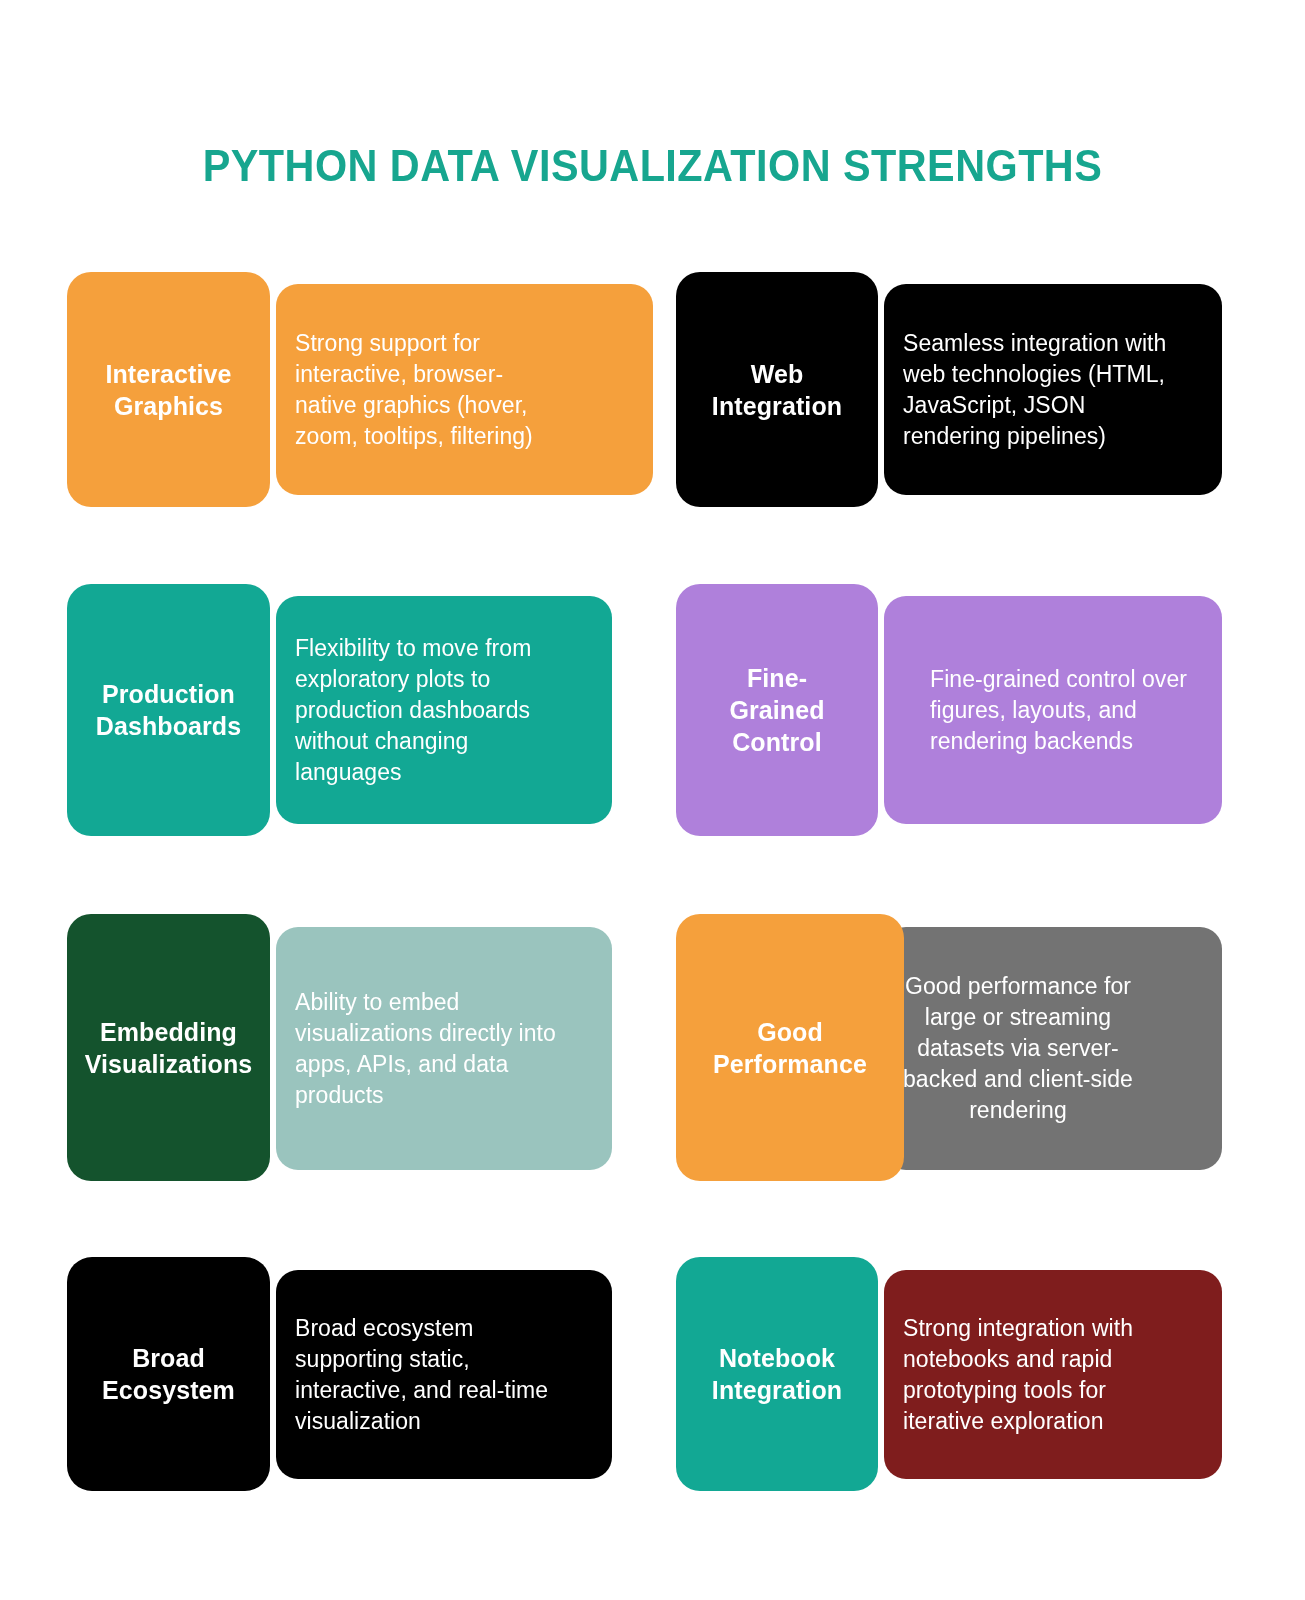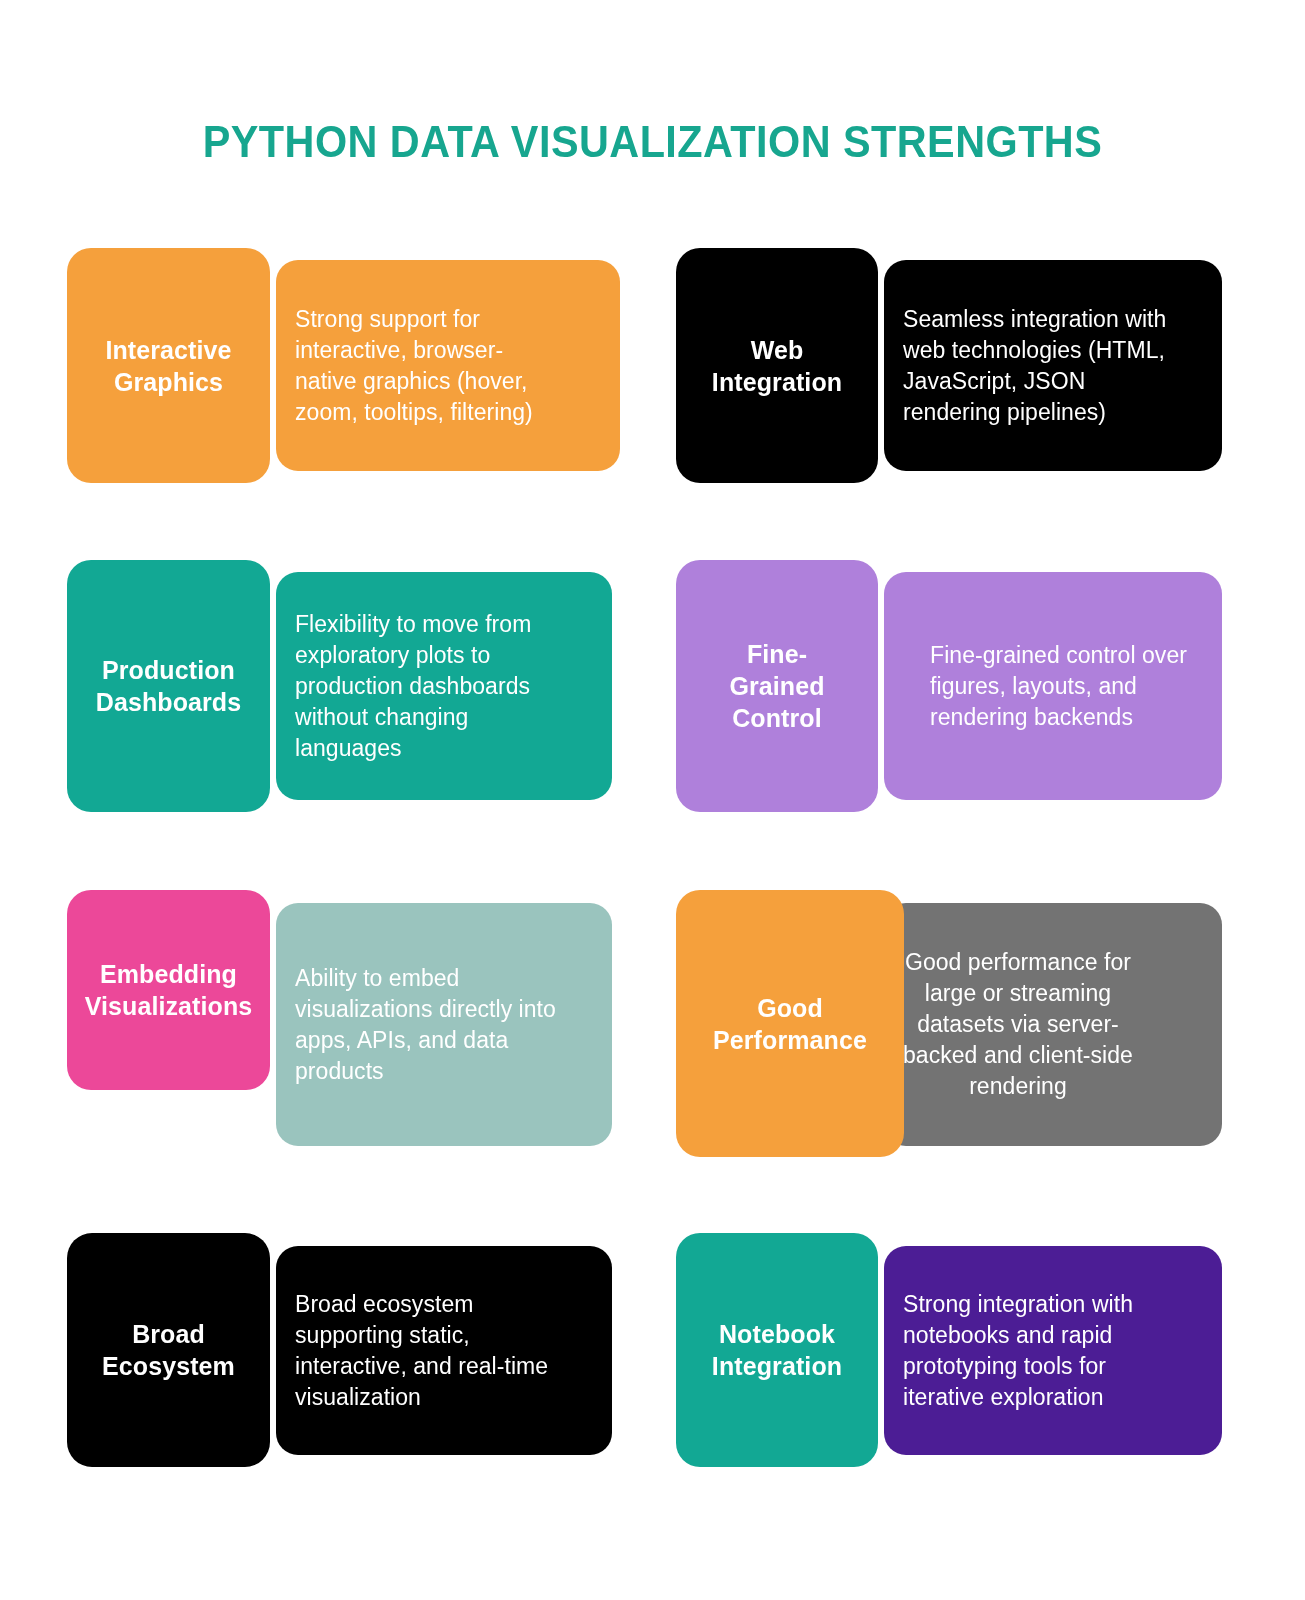--- a/index.html
+++ b/index.html
@@ -13,20 +13,21 @@
     position: relative;
     overflow: hidden;
     font-family: "Liberation Sans", sans-serif;
     -webkit-font-smoothing: antialiased;
   }
 
   #infographic {
     position: absolute;
     inset: 0;
     background: #ffffff;
+    margin-top: 24px;
   }
 
   
   .title-wrap {
     position: absolute;
     left: 0;
     right: 0;
     top: 88px;
     text-align: center;
   }
@@ -99,21 +100,21 @@
 <body>
 
 <div id="infographic">
 
   <div class="title-wrap">
     <h1 class="title">Python Data Visualization Strengths</h1>
   </div>
 
   <div class="grid">
       <div class="card" style="left: 0px; top: 0px; width: 1305px; height: 0px;">
-        <div class="card-body" style="left: 276px; top: 260px; width: 344px; height: 211px; background: rgb(245, 160, 60); padding-left: 19px; padding-right: 8px; align-items: center;">
+        <div class="card-body" style="left: 276px; top: 260px; width: 377px; height: 211px; background: rgb(245, 160, 60); padding-left: 19px; padding-right: 8px; align-items: center;">
           <div class="card-body-text">Strong support for<br>interactive, browser-<br>native graphics (hover,<br>zoom, tooltips, filtering)</div>
         </div>
         <div class="card-label" style="left: 67px; top: 248px; width: 203px; height: 235px; background: rgb(245, 160, 60);">
           <div class="card-label-text">Interactive<br>Graphics</div>
         </div>
       </div>
       <div class="card" style="left: 0px; top: 0px; width: 1305px; height: 0px;">
         <div class="card-body" style="left: 884px; top: 260px; width: 338px; height: 211px; background: rgb(0, 0, 0); padding-left: 19px; padding-right: 12px;">
           <div class="card-body-text">Seamless integration with<br>web technologies (HTML,<br>JavaScript, JSON<br>rendering pipelines)</div>
         </div>
@@ -134,42 +135,42 @@
           <div class="card-body-text">Fine-grained control over<br>figures, layouts, and<br>rendering backends</div>
         </div>
         <div class="card-label" style="left: 676px; top: 560px; width: 202px; height: 252px; background: rgb(175, 128, 219);">
           <div class="card-label-text">Fine-<br>Grained<br>Control</div>
         </div>
       </div>
       <div class="card" style="left: 0px; top: 0px; width: 1305px; height: 0px;">
         <div class="card-body" style="left: 276px; top: 903px; width: 336px; height: 243px; background: rgb(154, 196, 190); padding-left: 19px; padding-right: 8px;">
           <div class="card-body-text">Ability to embed<br>visualizations directly into<br>apps, APIs, and data<br>products</div>
         </div>
-        <div class="card-label" style="left: 67px; top: 890px; width: 203px; height: 200px; background: #ec4899;">
+        <div class="card-label" style="left: 67px; top: 890px; width: 203px; height: 267px; background: #14532d;">
           <div class="card-label-text">Embedding<br>Visualizations</div>
         </div>
       </div>
       <div class="card" style="left: 0px; top: 0px; width: 1305px; height: 0px;">
         <div class="card-body" style="left: 884px; top: 903px; width: 338px; height: 243px; background: #737373; padding-left: 19px; padding-right: 8px; text-align: center;">
           <div class="card-body-text">Good performance for<br>large or streaming<br>datasets via server-<br>backed and client-side<br>rendering</div>
         </div>
         <div class="card-label" style="left: 676px; top: 890px; width: 228px; height: 267px; background: rgb(245, 160, 60);">
           <div class="card-label-text">Good<br>Performance</div>
         </div>
       </div>
       <div class="card" style="left: 0px; top: 0px; width: 1305px; height: 0px;">
         <div class="card-body" style="left: 276px; top: 1246px; width: 336px; height: 209px; background: rgb(0, 0, 0); padding-left: 19px; padding-right: 8px;">
           <div class="card-body-text">Broad ecosystem<br>supporting static,<br>interactive, and real-time<br>visualization</div>
         </div>
         <div class="card-label" style="left: 67px; top: 1233px; width: 203px; height: 234px; background: rgb(0, 0, 0); border-radius: 25px;">
           <div class="card-label-text">Broad<br>Ecosystem</div>
         </div>
       </div>
       <div class="card" style="left: 0px; top: 0px; width: 1305px; height: 0px;">
-        <div class="card-body" style="left: 884px; top: 1246px; width: 338px; height: 209px; background: #4c1d95; padding-left: 19px; padding-right: 8px;">
+        <div class="card-body" style="left: 884px; top: 1246px; width: 338px; height: 209px; background: #7f1d1d; padding-left: 19px; padding-right: 8px;">
           <div class="card-body-text">Strong integration with<br>notebooks and rapid<br>prototyping tools for<br>iterative exploration</div>
         </div>
         <div class="card-label" style="left: 676px; top: 1233px; width: 202px; height: 234px; background: rgb(18, 168, 148);">
           <div class="card-label-text">Notebook<br>Integration</div>
         </div>
       </div>
     </div>
 
 </div>
 

